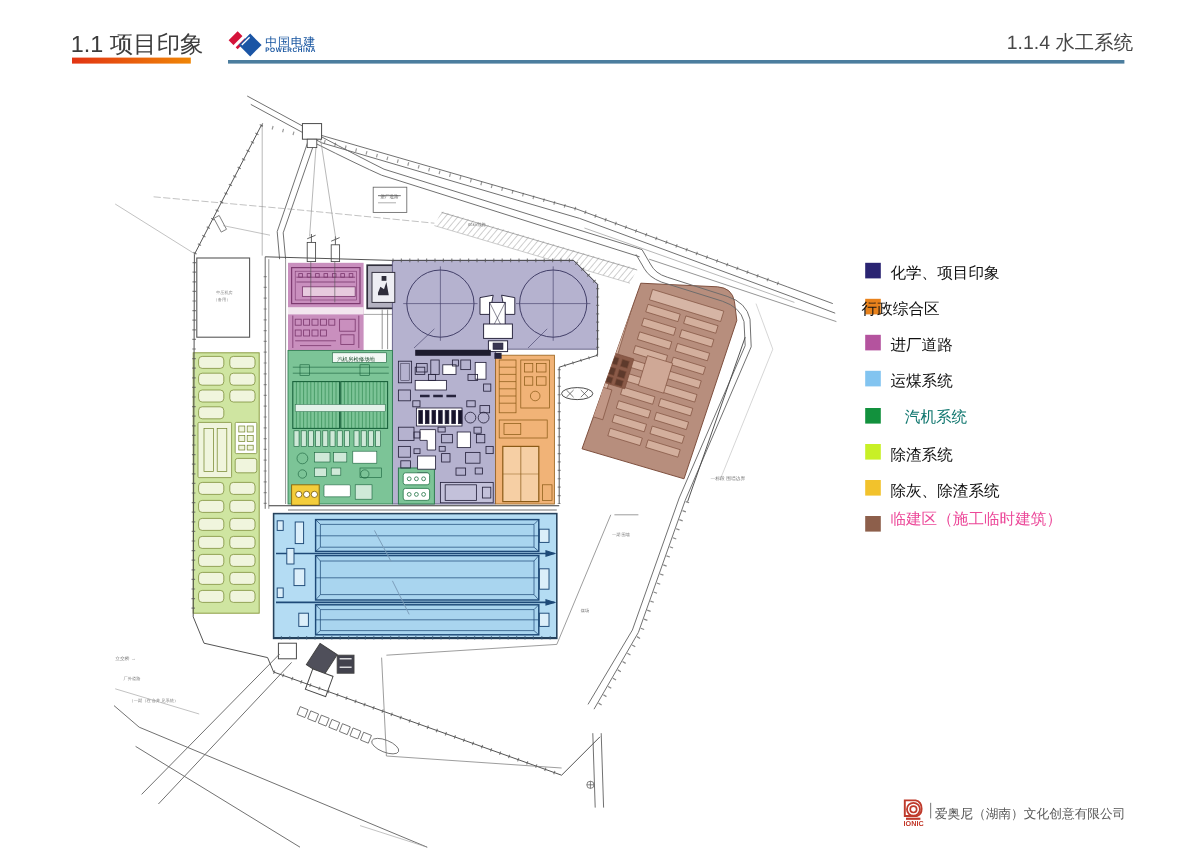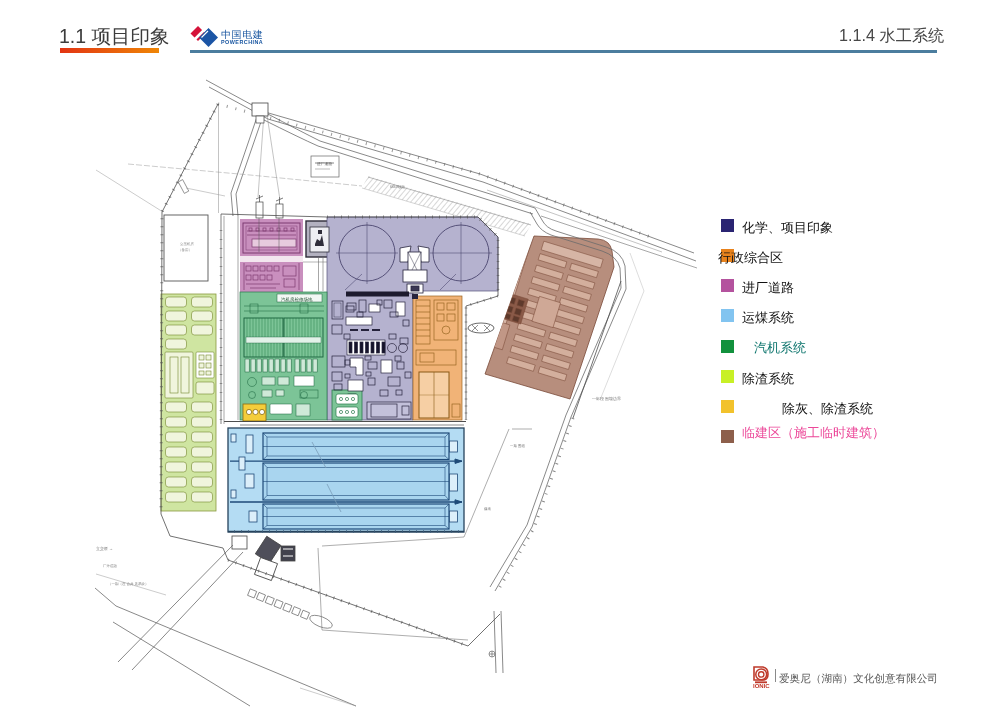--- a/index.html
+++ b/index.html
@@ -28,21 +28,21 @@
 <div class="abs" style="left:718px;top:248.7px;font-size:13px;color:#111">行政综合区</div>
 <div class="abs" style="left:721px;top:279.2px;width:13px;height:13px;background:#b4539e"></div>
 <div class="abs" style="left:742px;top:278.9px;font-size:13px;color:#111">进厂道路</div>
 <div class="abs" style="left:721px;top:309.4px;width:13px;height:13px;background:#82c4f0"></div>
 <div class="abs" style="left:742px;top:309.1px;font-size:13px;color:#111">运煤系统</div>
 <div class="abs" style="left:721px;top:339.7px;width:13px;height:13px;background:#12913d"></div>
 <div class="abs" style="left:754px;top:339.4px;font-size:13px;color:#0f766e">汽机系统</div>
 <div class="abs" style="left:721px;top:369.9px;width:13px;height:13px;background:#c8f026"></div>
 <div class="abs" style="left:742px;top:369.6px;font-size:13px;color:#111">除渣系统</div>
 <div class="abs" style="left:721px;top:400.1px;width:13px;height:13px;background:#f2c22c"></div>
-<div class="abs" style="left:782px;top:399.8px;font-size:13px;color:#111">除灰、除渣系统</div>
+<div class="abs" style="left:742px;top:399.8px;font-size:13px;color:#111">除灰、除渣系统</div>
 <div class="abs" style="left:721px;top:430.3px;width:13px;height:13px;background:#8d5f4b"></div>
 <div class="abs" style="left:742px;top:424px;font-size:13px;color:#ec4899">临建区（施工临时建筑）</div>
 
 <svg class="abs" style="left:752px;top:665px" width="18" height="24" viewBox="0 0 18 24">
   <path d="M2 2 H11 Q16 3 16 9 Q16 14 12 15 H2 Z" fill="none" stroke="#bf3a2b" stroke-width="1.6"></path>
   <circle cx="9.2" cy="9.4" r="5.4" fill="#ffffff" stroke="#bf3a2b" stroke-width="1.5"></circle>
   <circle cx="9.2" cy="9.4" r="2.7" fill="none" stroke="#bf3a2b" stroke-width="1.4"></circle>
   <rect x="3" y="16.4" width="12" height="1.8" fill="#bf3a2b"></rect>
   <text x="1" y="23" font-size="6" font-weight="bold" fill="#c23728" font-family="Liberation Sans">IONIC</text>
 </svg>

